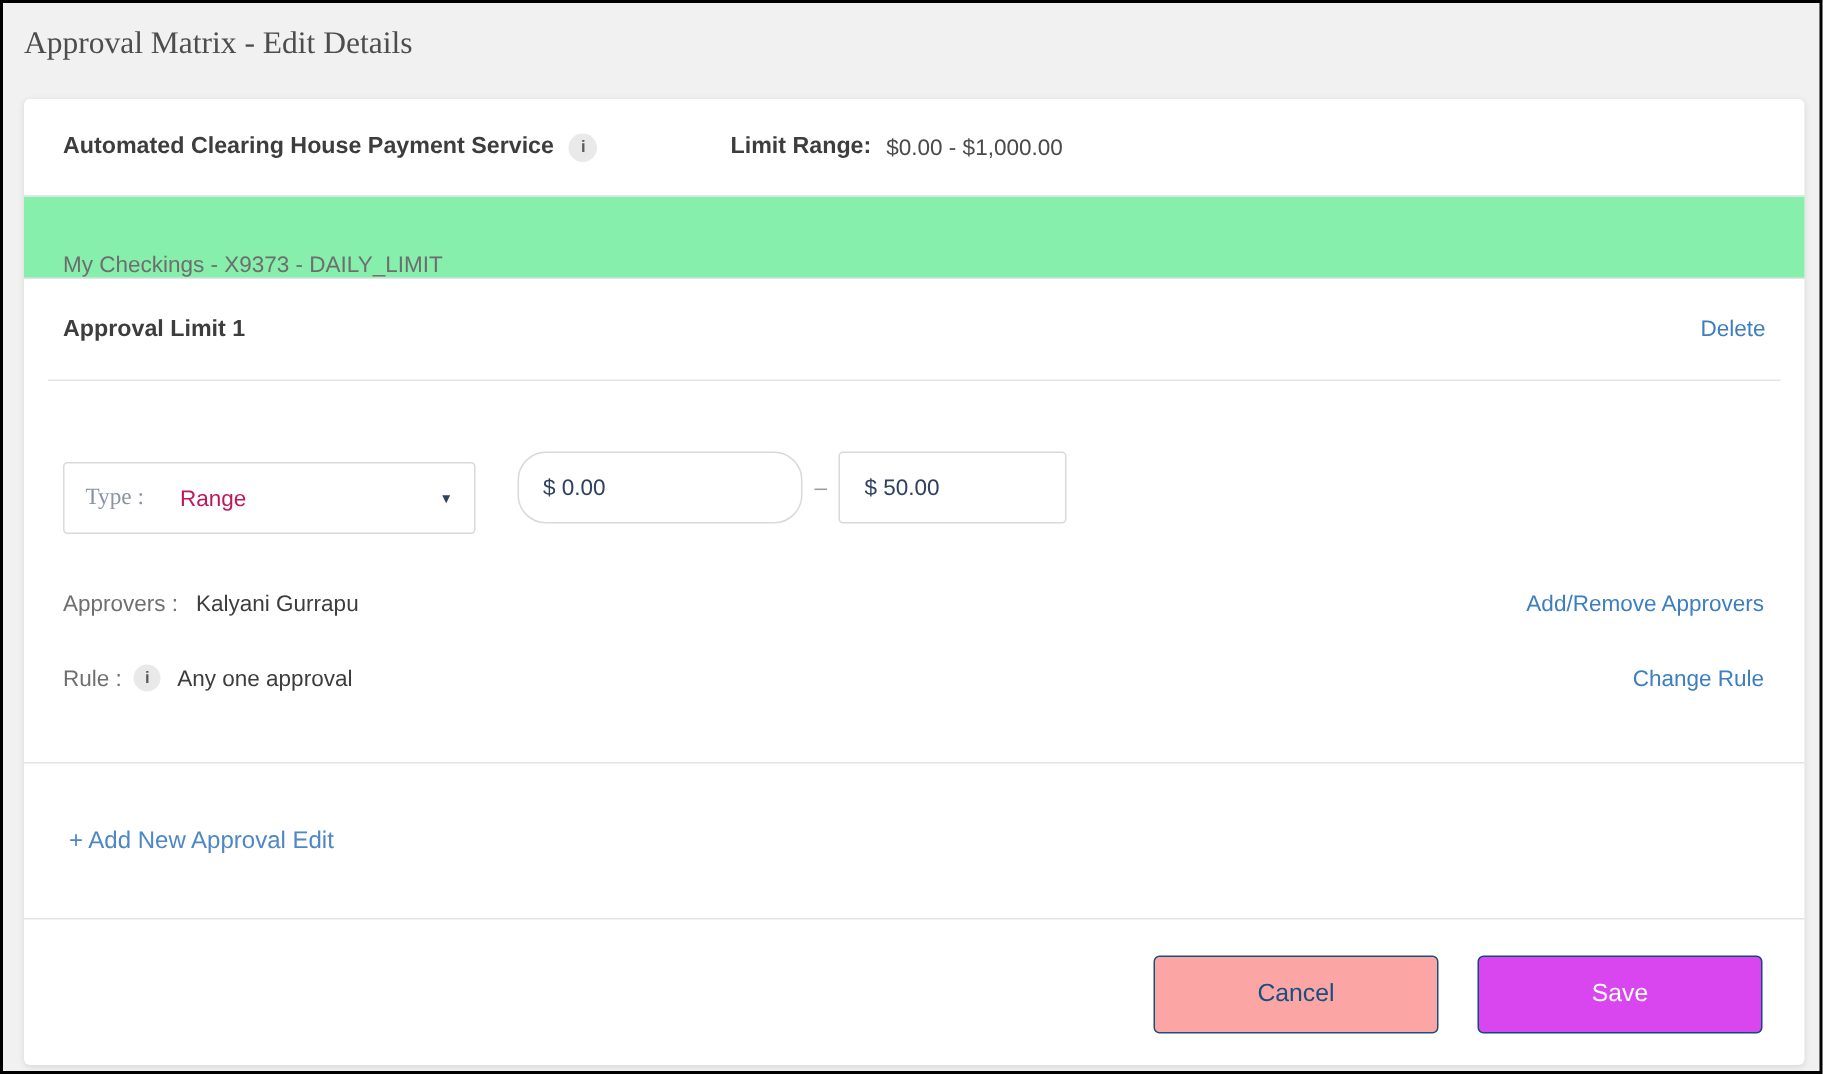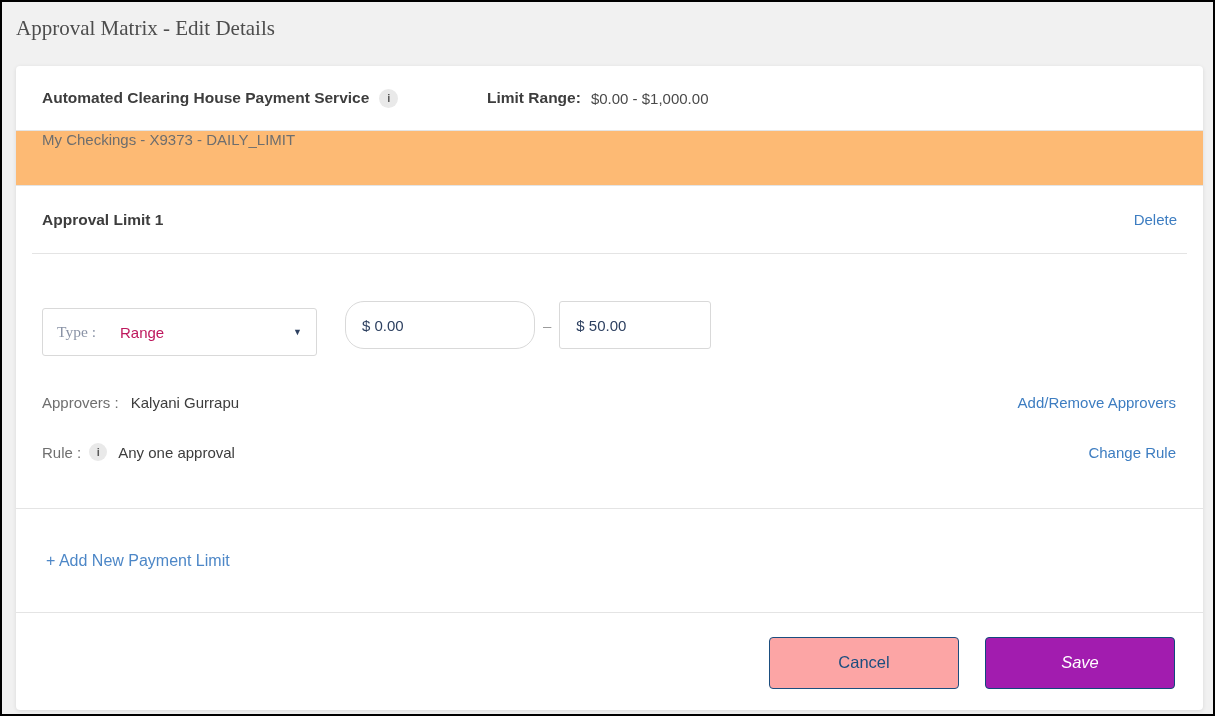--- a/index.html
+++ b/index.html
@@ -41,23 +41,23 @@
     background: #e9e9e9; color: #5a5a5a;
     font-size: 11px; font-weight: bold; font-style: normal;
     display: inline-flex; align-items: center; justify-content: center;
     margin-left: 10px; flex: none;
   }
   .limit-range { position: absolute; left: 471px; display: flex; align-items: center; }
   .limit-range-label { font-weight: bold; font-size: 15.5px; color: #3d3d3d; }
   .limit-range-value { font-size: 15px; color: #4a4a4a; margin-left: 10px; }
   
   .account-row {
-    height: 55px; background: #fdba74;
+    height: 55px; background: #86efac;
     border-bottom: 1px solid #e4e4e4;
-    display: flex; align-items: flex-start;
+    display: flex; align-items: flex-end;
     padding: 0 26px;
     font-size: 15px; color: #6e6e6e;
   }
   
   .limit-section { height: 323px; border-bottom: 1px solid #e4e4e4; }
   .limit-title-row {
     height: 68px; margin: 0 16px; padding: 0 10px;
     border-bottom: 1px solid #e4e4e4;
     display: flex; align-items: center; justify-content: space-between;
   }
@@ -106,21 +106,21 @@
     height: 99px;
     display: flex; align-items: center; justify-content: flex-end;
     padding-right: 28px;
   }
   .btn {
     width: 190px; height: 52px; border-radius: 4px;
     font-size: 16.5px; font-family: inherit; cursor: pointer;
     display: flex; align-items: center; justify-content: center;
   }
   .btn-cancel { background: #fca5a5; border: 1px solid #1b4e7f; color: #1b4e7f; }
-  .btn-save { background: #a21caf; border: 1px solid #11497b; color: #ffffff; margin-left: 26px; font-style: italic; }
+  .btn-save { background: #d946ef; border: 1px solid #11497b; color: #ffffff; margin-left: 26px; }
 </style>
 </head>
 <body>
 
 <div class="page-title">Approval Matrix - Edit Details</div>
 
 <div class="card">
 
   <div class="card-header">
     <span class="service-name">Automated Clearing House Payment Service</span>
@@ -166,21 +166,21 @@
         <span class="detail-label">Rule :</span>
         <span class="info-icon">i</span>
         <span class="detail-value">Any one approval</span>
       </div>
       <a class="link">Change Rule</a>
     </div>
 
   </div>
 
   <div class="add-section">
-    <a class="add-link">+ Add New Payment Limit</a>
+    <a class="add-link">+ Add New Approval Edit</a>
   </div>
 
   <div class="card-footer">
     <button class="btn btn-cancel">Cancel</button>
     <button class="btn btn-save">Save</button>
   </div>
 
 </div>
 
 </body></html>

